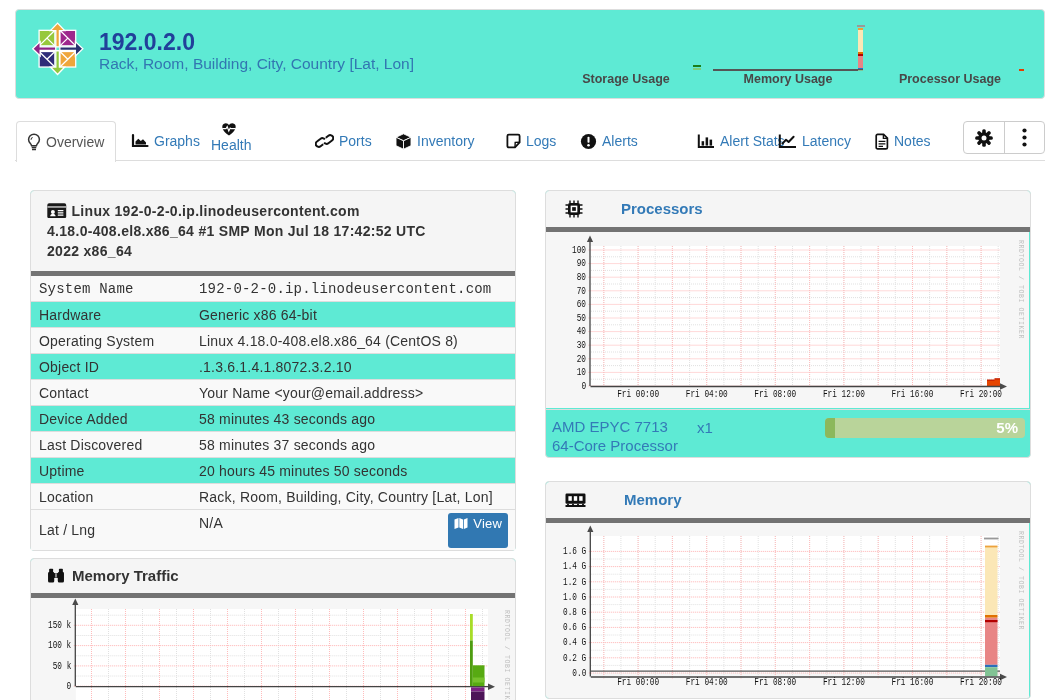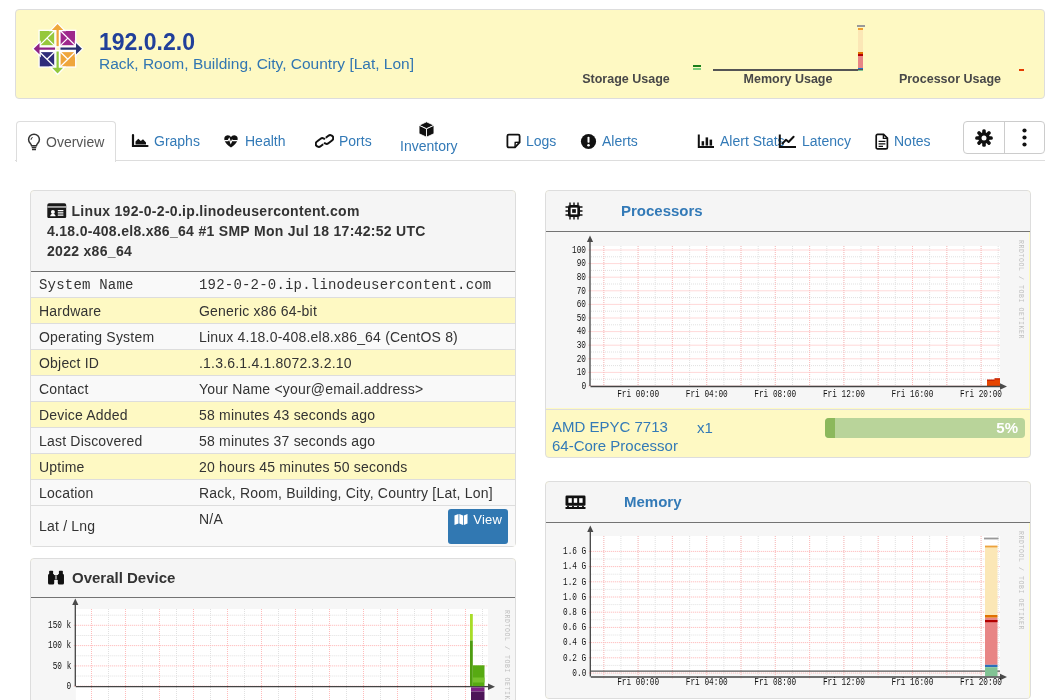--- a/index.html
+++ b/index.html
@@ -1,18 +1,18 @@
 <!DOCTYPE html>
 <html><head><meta charset="utf-8"><title>192.0.2.0 - Overview</title>
 <style>
 * { margin:0; padding:0; box-sizing:border-box; }
 html,body { width:1061px; height:700px; background:#fff; font-family:"Liberation Sans", sans-serif; overflow:hidden; position:relative; }
 .abs { position:absolute; }
-.panel { position:absolute; background:#fef9c3; border:1px solid #ddd; border-radius:4px; }
-.phead { background:#f5f5f5; border-bottom:1px solid #737373; border-radius:3px 3px 0 0; display:flex; align-items:center; }
+.panel { position:absolute; background:#5eead4; border:1px solid #ddd; border-radius:4px; }
+.phead { background:#f5f5f5; border-bottom:5px solid #737373; border-radius:3px 3px 0 0; display:flex; align-items:center; }
 .ptitle { font-size:15px; font-weight:bold; color:#337ab7; margin-left:7px; }
 
 #hdr { left:15px; top:9px; width:1030px; height:90px; }
 #hostname { position:absolute; left:83px; top:19px; font-size:23px; font-weight:bold; color:#21409a; }
 #subtitle { position:absolute; left:83px; top:45px; font-size:15.5px; color:#3276b1; }
 .mglabel { position:absolute; font-size:12.5px; font-weight:bold; color:#484848; width:162px; text-align:center; top:62px; }
 
 .tab { position:absolute; top:121px; height:40px; display:flex; align-items:center; padding:0 14px; }
 .tab.active { background:#fff; border:1px solid #ddd; border-bottom:none; border-radius:4px 4px 0 0; height:41px; }
 .ticon { display:inline-flex; align-items:center; }
@@ -103,41 +103,41 @@
   </div>
 <div class="tab" style="left:117px;">
     <span class="ticon">
       <svg width="18" height="16" viewBox="0 0 18 16">
         <path d="M2 2 V13 H16.5" stroke="#111" stroke-width="2.2" fill="none" stroke-linecap="round"></path>
         <path d="M4.5 11.5 V8.6 L7.3 5.8 L9.8 8 L12 6.2 L15 9.6 V11.5 Z" fill="#111"></path>
       </svg>
     </span>
     <span class="ttxt">Graphs</span>
   </div>
-<div class="tab" style="left:208px;">
+<div class="tab" style="left:192px;flex-direction:column;">
     <span class="ticon">
       <svg width="18" height="16" viewBox="0 0 18 16">
         <path d="M9 14.6 C1.6 9.6 1.2 4.6 3.6 2.9 C5.9 1.3 8.2 2.6 9 4.1 C9.8 2.6 12.1 1.3 14.4 2.9 C16.8 4.6 16.4 9.6 9 14.6 Z" fill="#111"></path>
         <path d="M2.2 7.7 H6 L7.2 5.6 L8.8 9.9 L10.2 7.1 L11 7.7 H15.8" stroke="#fff" stroke-width="1.2" fill="none"></path>
       </svg>
     </span>
     <span class="ttxt">Health</span>
   </div>
 <div class="tab" style="left:301px;">
     <span class="ticon">
       <svg width="19" height="16" viewBox="0 0 19 16">
         <g stroke="#111" stroke-width="2" fill="none">
           <path d="M8.2 11.2 L5.6 13.2 C4.2 14.3 2.3 14 1.3 12.7 C0.3 11.4 0.6 9.5 2 8.5 L5.6 5.8 C7 4.7 8.9 5 9.9 6.3"></path>
           <path d="M10.8 4.8 L13.4 2.8 C14.8 1.7 16.7 2 17.7 3.3 C18.7 4.6 18.4 6.5 17 7.5 L13.4 10.2 C12 11.3 10.1 11 9.1 9.7"></path>
         </g>
       </svg>
     </span>
     <span class="ttxt">Ports</span>
   </div>
-<div class="tab" style="left:381px;flex-direction:column;">
+<div class="tab" style="left:381px;">
     <span class="ticon">
       <svg width="17" height="17" viewBox="0 0 17 17">
         <g stroke="#fff" stroke-width="0.9" fill="#111">
           <polygon points="8.5,0.8 16,4.3 8.5,7.8 1,4.3"></polygon>
           <polygon points="1,4.3 8.5,7.8 8.5,16.2 1,12.7"></polygon>
           <polygon points="16,4.3 8.5,7.8 8.5,16.2 16,12.7"></polygon>
         </g>
       </svg>
     </span>
     <span class="ttxt">Inventory</span>
@@ -283,21 +283,21 @@
       <svg width="18" height="15" viewBox="0 0 19 16">
         <g fill="#111">
           <rect x="1" y="4" width="6.6" height="11.4" rx="1.6"></rect>
           <rect x="11.4" y="4" width="6.6" height="11.4" rx="1.6"></rect>
           <rect x="2.2" y="0.8" width="4.2" height="4" rx="0.8"></rect>
           <rect x="12.6" y="0.8" width="4.2" height="4" rx="0.8"></rect>
           <rect x="7.4" y="5.4" width="4.2" height="5.2"></rect>
         </g>
         <path d="M9.5 5.6 V10" stroke="#fff" stroke-width="1.1"></path>
       </svg>
-      <span class="ptitle" style="color:#333;">Overall Device</span>
+      <span class="ptitle" style="color:#333;">Memory Traffic</span>
     </div>
   <svg class="rrd" width="484" height="140" viewBox="0 0 484 140">
       <rect x="0" y="0" width="484" height="140" fill="#f6f6f6"></rect>
       <rect x="44.8" y="11" width="412.2" height="119" fill="#ffffff"></rect>
       <path d="M45.3,78.0 H457.0" stroke="#e1e1e1" stroke-width="1" stroke-dasharray="1,1" fill="none"></path>
       <path d="M45.3,57.8 H457.0" stroke="#e1e1e1" stroke-width="1" stroke-dasharray="1,1" fill="none"></path>
       <path d="M45.3,37.5 H457.0" stroke="#e1e1e1" stroke-width="1" stroke-dasharray="1,1" fill="none"></path>
       <path d="M45.3,17.2 H457.0" stroke="#e1e1e1" stroke-width="1" stroke-dasharray="1,1" fill="none"></path>
       <path d="M60.5,11 V128" stroke="#e1e1e1" stroke-width="1" stroke-dasharray="1,1" fill="none"></path>
       <path d="M77.5,11 V128" stroke="#e1e1e1" stroke-width="1" stroke-dasharray="1,1" fill="none"></path>

